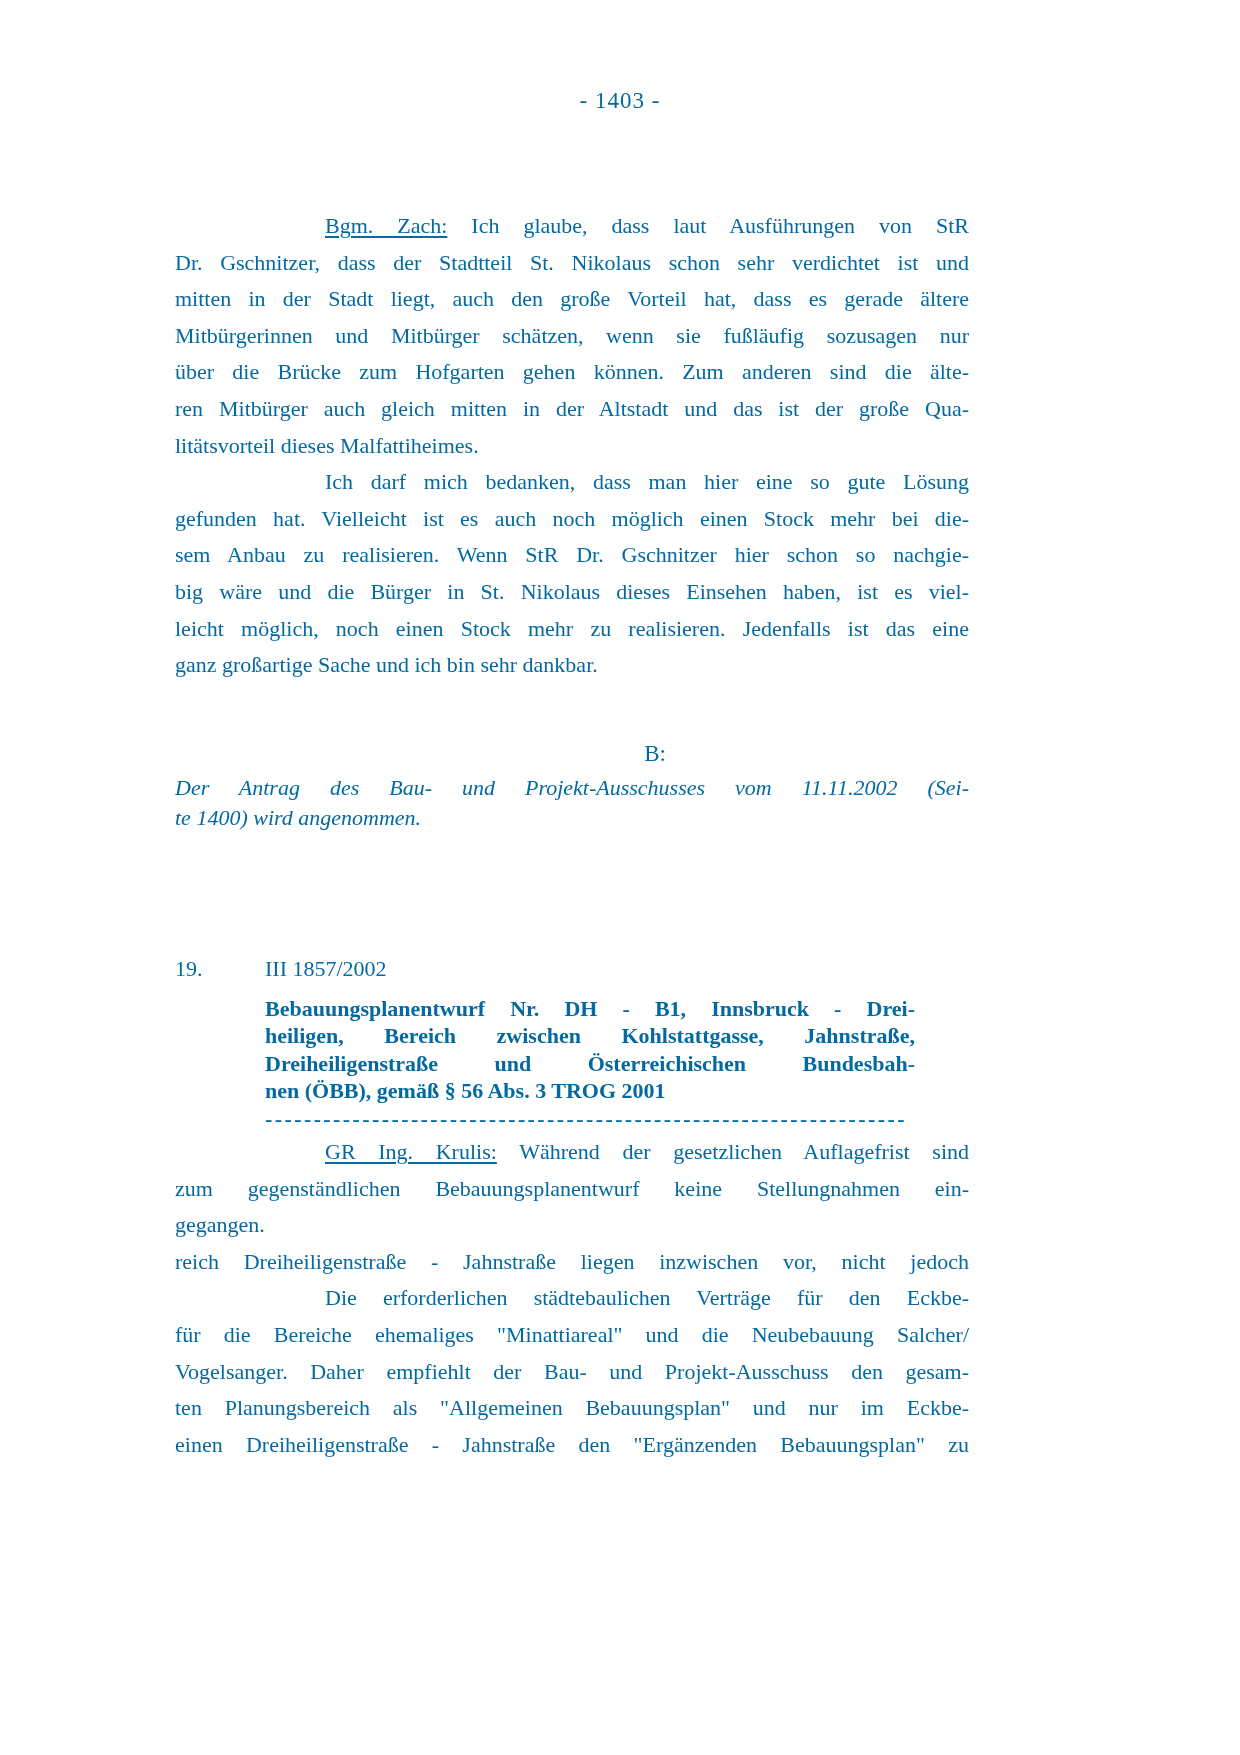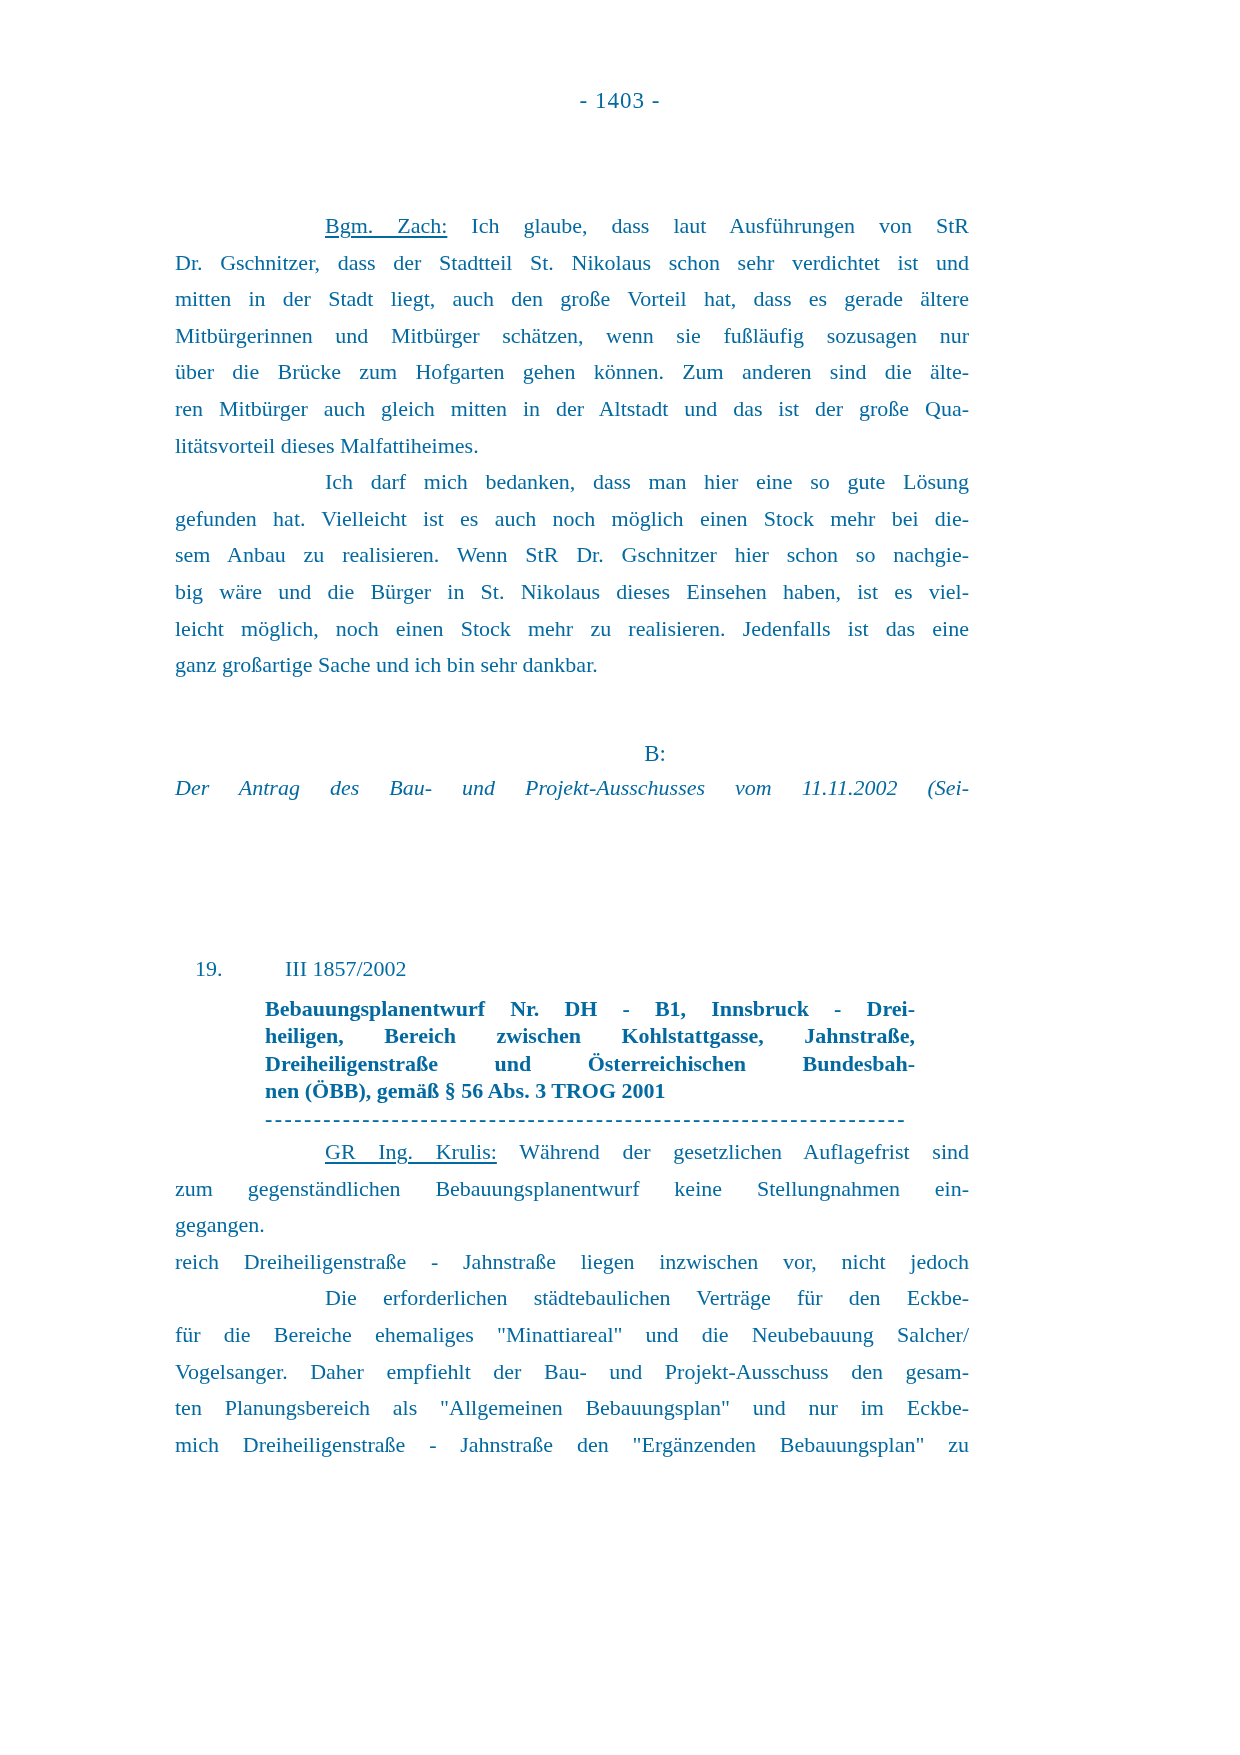--- a/index.html
+++ b/index.html
@@ -51,21 +51,21 @@
   }
 
   .dec { top: 773px; line-height: 30px; font-style: italic; }
 
   .item-head {
     top: 955px;
     left: 175px;
     font-size: 22px;
     line-height: 28px;
   }
-  .inum { display: inline-block; width: 90px; margin-left: 20px; }
+  .inum { display: inline-block; width: 90px; }
 
   .title {
     top: 995px;
     left: 265px;
     width: 650px;
     font-size: 22px;
     line-height: 27.4px;
     font-weight: bold;
   }
   .sep {
@@ -108,20 +108,21 @@
     <div class="ln j">sem Anbau zu realisieren. Wenn StR Dr. Gschnitzer hier schon so nachgie-</div>
     <div class="ln j">big wäre und die Bürger in St. Nikolaus dieses Einsehen haben, ist es viel-</div>
     <div class="ln j">leicht möglich, noch einen Stock mehr zu realisieren. Jedenfalls ist das eine</div>
     <div class="ln">ganz großartige Sache und ich bin sehr dankbar.</div>
   </div>
 
   <div class="blk bcenter">B:</div>
 
   <div class="blk body dec">
     <div class="ln j">Der Antrag des Bau- und Projekt-Ausschusses vom 11.11.2002 (Sei-</div>
+    <div class="ln">te 1400) wird angenommen.</div>
   </div>
 
   <div class="blk item-head">
     <span class="inum">19.</span><span>III 1857/2002</span>
   </div>
 
   <div class="blk title">
     <div class="ln j">Bebauungsplanentwurf Nr. DH - B1, Innsbruck - Drei-</div>
     <div class="ln j">heiligen, Bereich zwischen Kohlstattgasse, Jahnstraße,</div>
     <div class="ln j">Dreiheiligenstraße und Österreichischen Bundesbah-</div>
@@ -134,19 +135,19 @@
       <span class="speaker">GR Ing. Krulis:</span>
       <span>Während der gesetzlichen Auflagefrist sind</span>
     </div>
     <div class="ln j">zum gegenständlichen Bebauungsplanentwurf keine Stellungnahmen ein-</div>
     <div class="ln">gegangen.</div>
     <div class="ln j">reich Dreiheiligenstraße - Jahnstraße liegen inzwischen vor, nicht jedoch</div>
     <div class="ln j ind">Die erforderlichen städtebaulichen Verträge für den Eckbe-</div>
     <div class="ln j">für die Bereiche ehemaliges "Minattiareal" und die Neubebauung Salcher/</div>
     <div class="ln j">Vogelsanger. Daher empfiehlt der Bau- und Projekt-Ausschuss den gesam-</div>
     <div class="ln j">ten Planungsbereich als "Allgemeinen Bebauungsplan" und nur im Eckbe-</div>
-    <div class="ln j">mich Dreiheiligenstraße - Jahnstraße den "Ergänzenden Bebauungsplan" zu</div>
+    <div class="ln j">einen Dreiheiligenstraße - Jahnstraße den "Ergänzenden Bebauungsplan" zu</div>
     <div class="ln">beschließen.</div>
   </div>
 
   <div class="blk footer">GR-Sitzung 21.11.2002</div>
 
 </div>
 
 </body></html>

